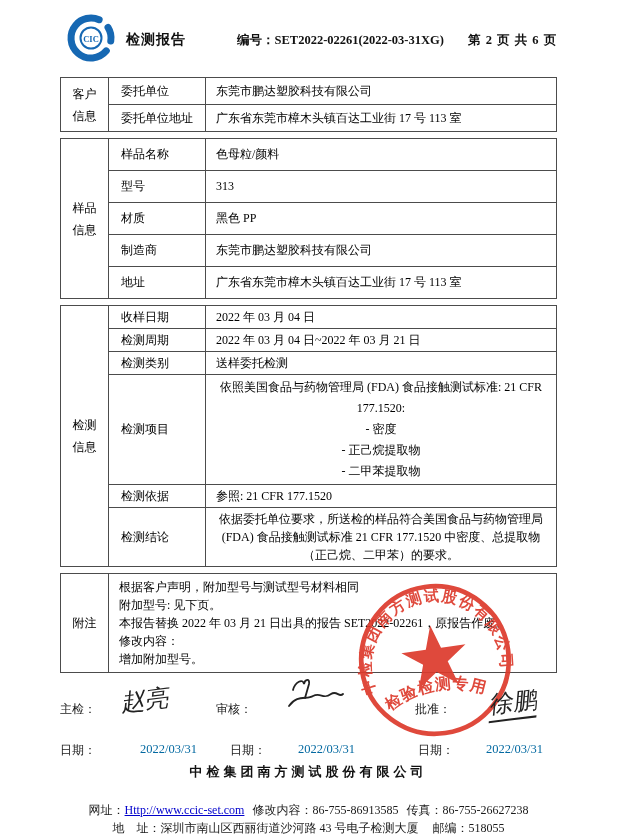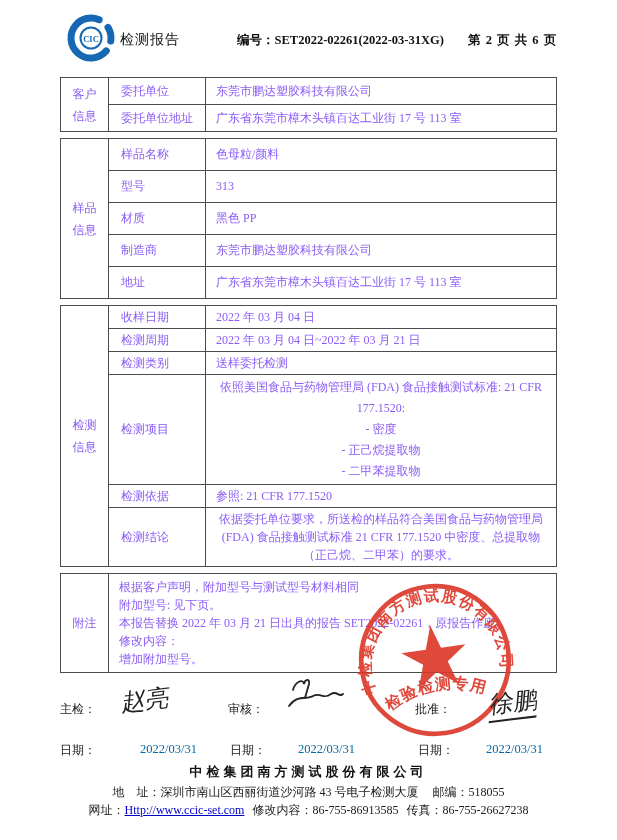--- a/index.html
+++ b/index.html
@@ -4,27 +4,27 @@
 <style>
   * { margin:0; padding:0; box-sizing:border-box; }
   html,body { background:#e8e8e8; }
   .page {
     position:relative; width:617px; height:840px; margin:0 auto;
     background:#ffffff; overflow:hidden;
     font-family:"Liberation Serif","DejaVu Serif",serif; color:#111;
   }
   
   .hdr-logo { position:absolute; left:66px; top:13px; width:50px; height:50px; }
-  .hdr-title { position:absolute; left:120px; top:31px; font-size:14px; font-weight:normal; letter-spacing:1px; }
+  .hdr-title { position:absolute; left:126px; top:31px; font-size:14px; font-weight:bold; letter-spacing:1px; }
   .hdr-no { position:absolute; left:237px; top:32px; font-size:12.5px; font-weight:bold; }
   .hdr-page { position:absolute; left:468px; top:32px; font-size:12.5px; font-weight:bold; letter-spacing:1px; }
   
   .doc { position:absolute; left:60px; top:77px; width:497px; }
   table { border-collapse:collapse; width:497px; table-layout:fixed; margin-bottom:6px; }
-  td { border:1px solid #4c4c4c; font-size:12px; color:#8b5cf6; vertical-align:middle; }
+  td { border:1px solid #4c4c4c; font-size:12px; color:#000000; vertical-align:middle; }
   col.c-group { width:48px; } col.c-label { width:97px; }
   td.group { text-align:center; line-height:22px; padding:2px 0; }
   td.label { padding:4px 12px; }
   td.value { padding:4px 10px; }
   .t-cust td.label, .t-cust td.value { height:27px; }
   .t-sample td.label, .t-sample td.value { height:32px; }
   .t-test td.label, .t-test td.value { height:23px; padding-top:2px; padding-bottom:2px; }
   .t-test td.multi { height:auto;text-align:center; }
   .lines-21 div { line-height:21px; }
   .just { text-align:justify; line-height:18px; }
@@ -36,21 +36,21 @@
   
   .sig-label { position:absolute; font-size:12px; color:#1a1a1a; }
   .sig-date { position:absolute; font-size:12.5px; color:#0369a1; }
   .sig-text { position:absolute; font-size:24px; color:#222;
               transform:rotate(-7deg) skewX(-12deg); z-index:6; white-space:nowrap; }
   .sig-svg { position:absolute; z-index:6; }
   
   .footer { position:absolute; left:0; right:0; text-align:center; }
   .f-company { top:763px; font-size:13px; font-weight:bold; letter-spacing:4px; }
   .f-line { font-size:12px; color:#1a1a1a; }
-  .f-addr { top:784px; }
+  .f-addr { top:820px; }
   .f-web { top:802px; }
   .f-link { color:#0000cc; text-decoration:underline; }
   .gap-wide { display:inline-block; width:14px; }
   .gap-sm { display:inline-block; width:8px; }
 </style>
 </head>
 <body>
 
 <div class="page">
 
@@ -196,21 +196,21 @@
       <textPath href="#ringPath" startOffset="2">中检集团南方测试股份有限公司</textPath>
     </text>
     <text fill="#dd3a2c" font-size="15" font-weight="bold" letter-spacing="1" font-family="'Liberation Serif',serif">
       <textPath href="#bannerPath" startOffset="0">检验检测专用章</textPath>
     </text>
   </svg>
 
   <div class="sig-label" style="left:60px; top:701px;">主检：</div>
   <div class="sig-text" style="left:122px; top:684px;">赵亮</div>
 
-  <div class="sig-label" style="left:228px; top:701px;">审核：</div>
+  <div class="sig-label" style="left:216px; top:701px;">审核：</div>
   <svg class="sig-svg" style="left:283px; top:676px;" width="64" height="42" viewBox="0 0 64 42">
     <path d="M10,14 C12,6 20,2 21,8 C22,3 27,2 26,8 L22,22" fill="none" stroke="#222" stroke-width="1.8" stroke-linecap="round"></path>
     <path d="M6,30 C14,18 24,24 30,20 C38,16 40,24 48,18 C54,14 56,22 60,18" fill="none" stroke="#222" stroke-width="1.8" stroke-linecap="round"></path>
   </svg>
 
   <div class="sig-label" style="left:415px; top:701px;">批准：</div>
   <div class="sig-text" style="left:490px; top:686px; border-bottom:2px solid #222;">徐鹏</div>
 
   <div class="sig-label" style="left:60px; top:742px;">日期：</div>
   <div class="sig-date" style="left:140px; top:742px;">2022/03/31</div>

